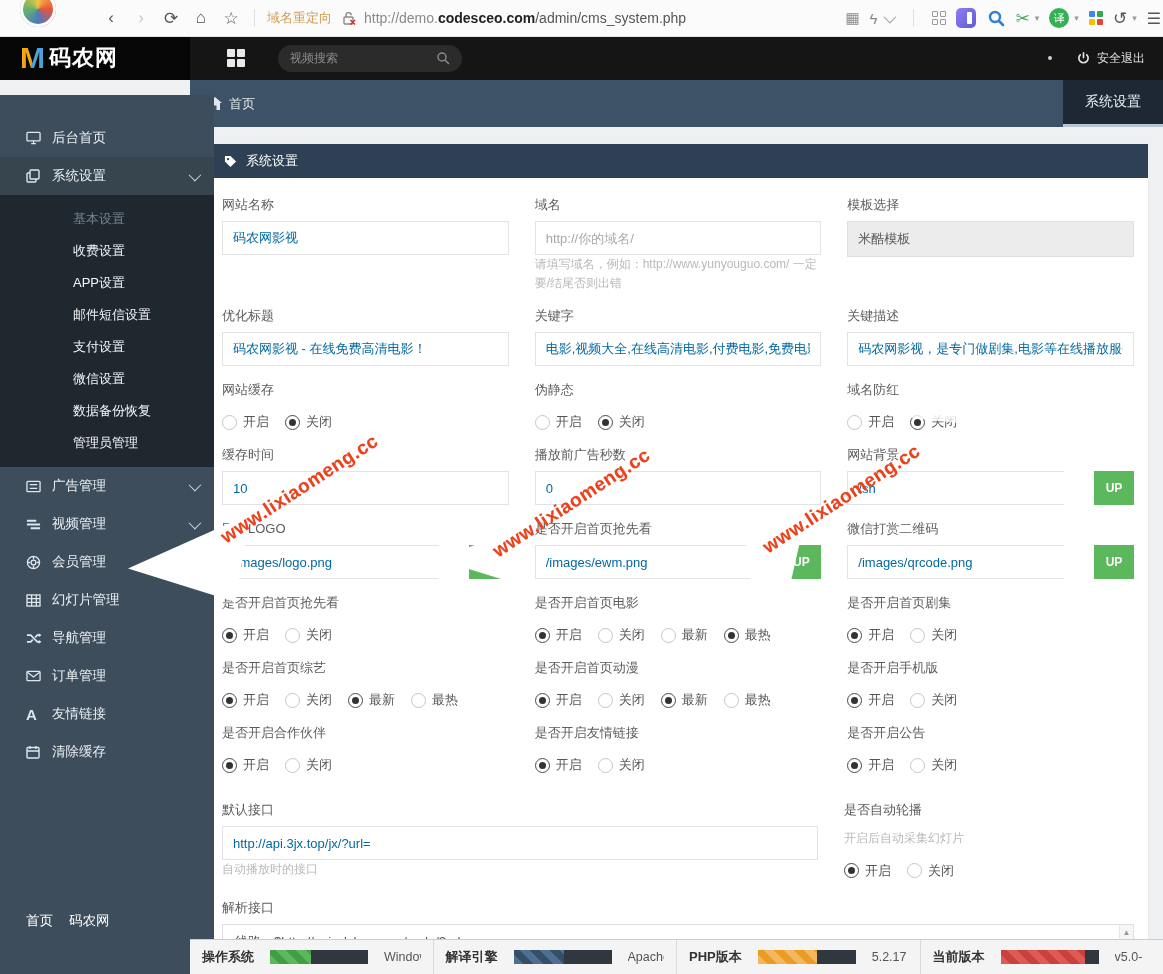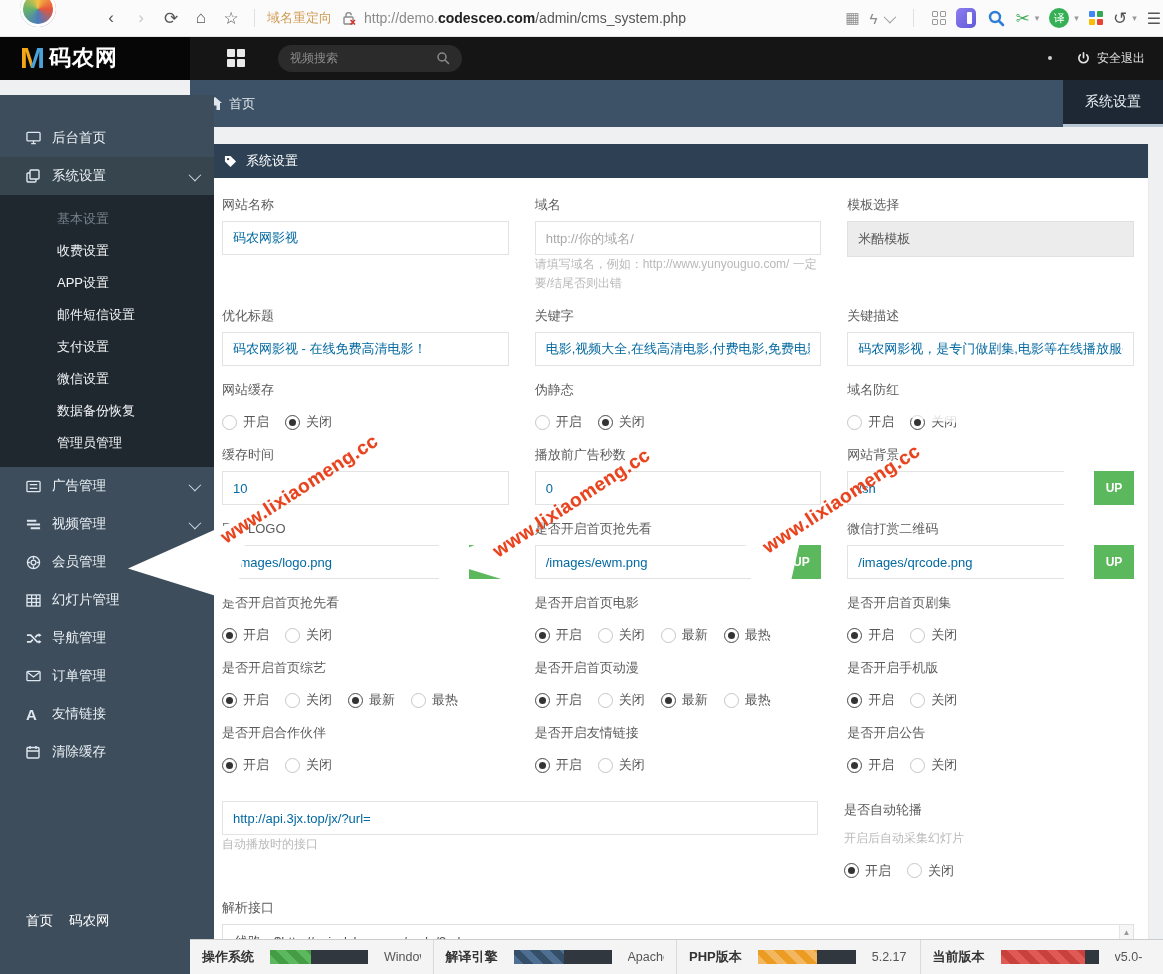--- a/index.html
+++ b/index.html
@@ -48,21 +48,21 @@
   .dot{width:4px;height:4px;border-radius:50%;background:#cfcfcf;margin-right:18px;}
   
   .sidebar{position:absolute;top:95px;left:0;width:214px;bottom:0;background:#3d4d5c;z-index:3;}
   .menu{padding-top:24px;}
   .mi{height:38px;display:flex;align-items:center;color:#eaf0f4;font-size:13.5px;padding:0 16px 0 26px;cursor:pointer;position:relative;}
   .mi .ic{width:26px;color:#dfe7ee;font-size:14px;display:inline-flex;align-items:center;}
   .mi .ic svg{display:block;}
   .mi.active-parent{background:#37454f;}
   .chev{margin-left:auto;width:8px;height:8px;border-right:1.6px solid #cfd8df;border-bottom:1.6px solid #cfd8df;
         transform:rotate(45deg) translateY(-2px);}
-  .submenu{background:#20282f;padding:8px 0;}
+  .submenu{background:#20282f;padding:8px 16px;}
   .smi{height:32px;line-height:32px;padding-left:57px;font-size:13px;color:#f2f5f7;cursor:pointer;}
   .smi.muted{color:#75828c;}
   .side-footer{position:absolute;bottom:44px;left:26px;color:#fff;font-size:13.5px;display:flex;gap:16px;}
   
   .main{position:absolute;top:80px;left:190px;right:0;bottom:0;background:#eef0f1;overflow:hidden;}
   .crumb{height:47px;background:#3d5266;display:flex;align-items:center;color:#dfe7ec;}
   .crumb .home{display:flex;align-items:center;gap:7px;padding-left:18px;font-size:13px;cursor:pointer;}
   .tab-active{margin-left:auto;height:47px;box-sizing:border-box;background:#1d2834;color:#e8eef3;font-size:14px;
               display:flex;align-items:center;padding:0 22px;border-bottom:3px solid #b7c6d2;cursor:pointer;}
   .panel{margin:17px 15px 0 18px;background:#fff;box-shadow:0 1px 2px rgba(0,0,0,.08);}
@@ -540,20 +540,21 @@
                 <span class="ropt">
                   <span class="rb"></span>
                   <span>关闭</span>
                 </span>
               </div>
             </div>
           </div>
 
         <div class="row-flex">
           <div class="field fw66">
+            <div class="f-label">默认接口</div>
             <input class="tin" id="default-api-input" value="http://api.3jx.top/jx/?url=" style="">
             <div class="f-helper">自动播放时的接口</div>
           </div>
           <div class="field fw33">
             <div class="f-label">是否自动轮播</div>
             <div class="f-helper" style="margin-top:10px">开启后自动采集幻灯片</div>
             <div class="radios" id="auto-slide-radios">
                 <span class="ropt on">
                   <span class="rb"></span>
                   <span>开启</span>

